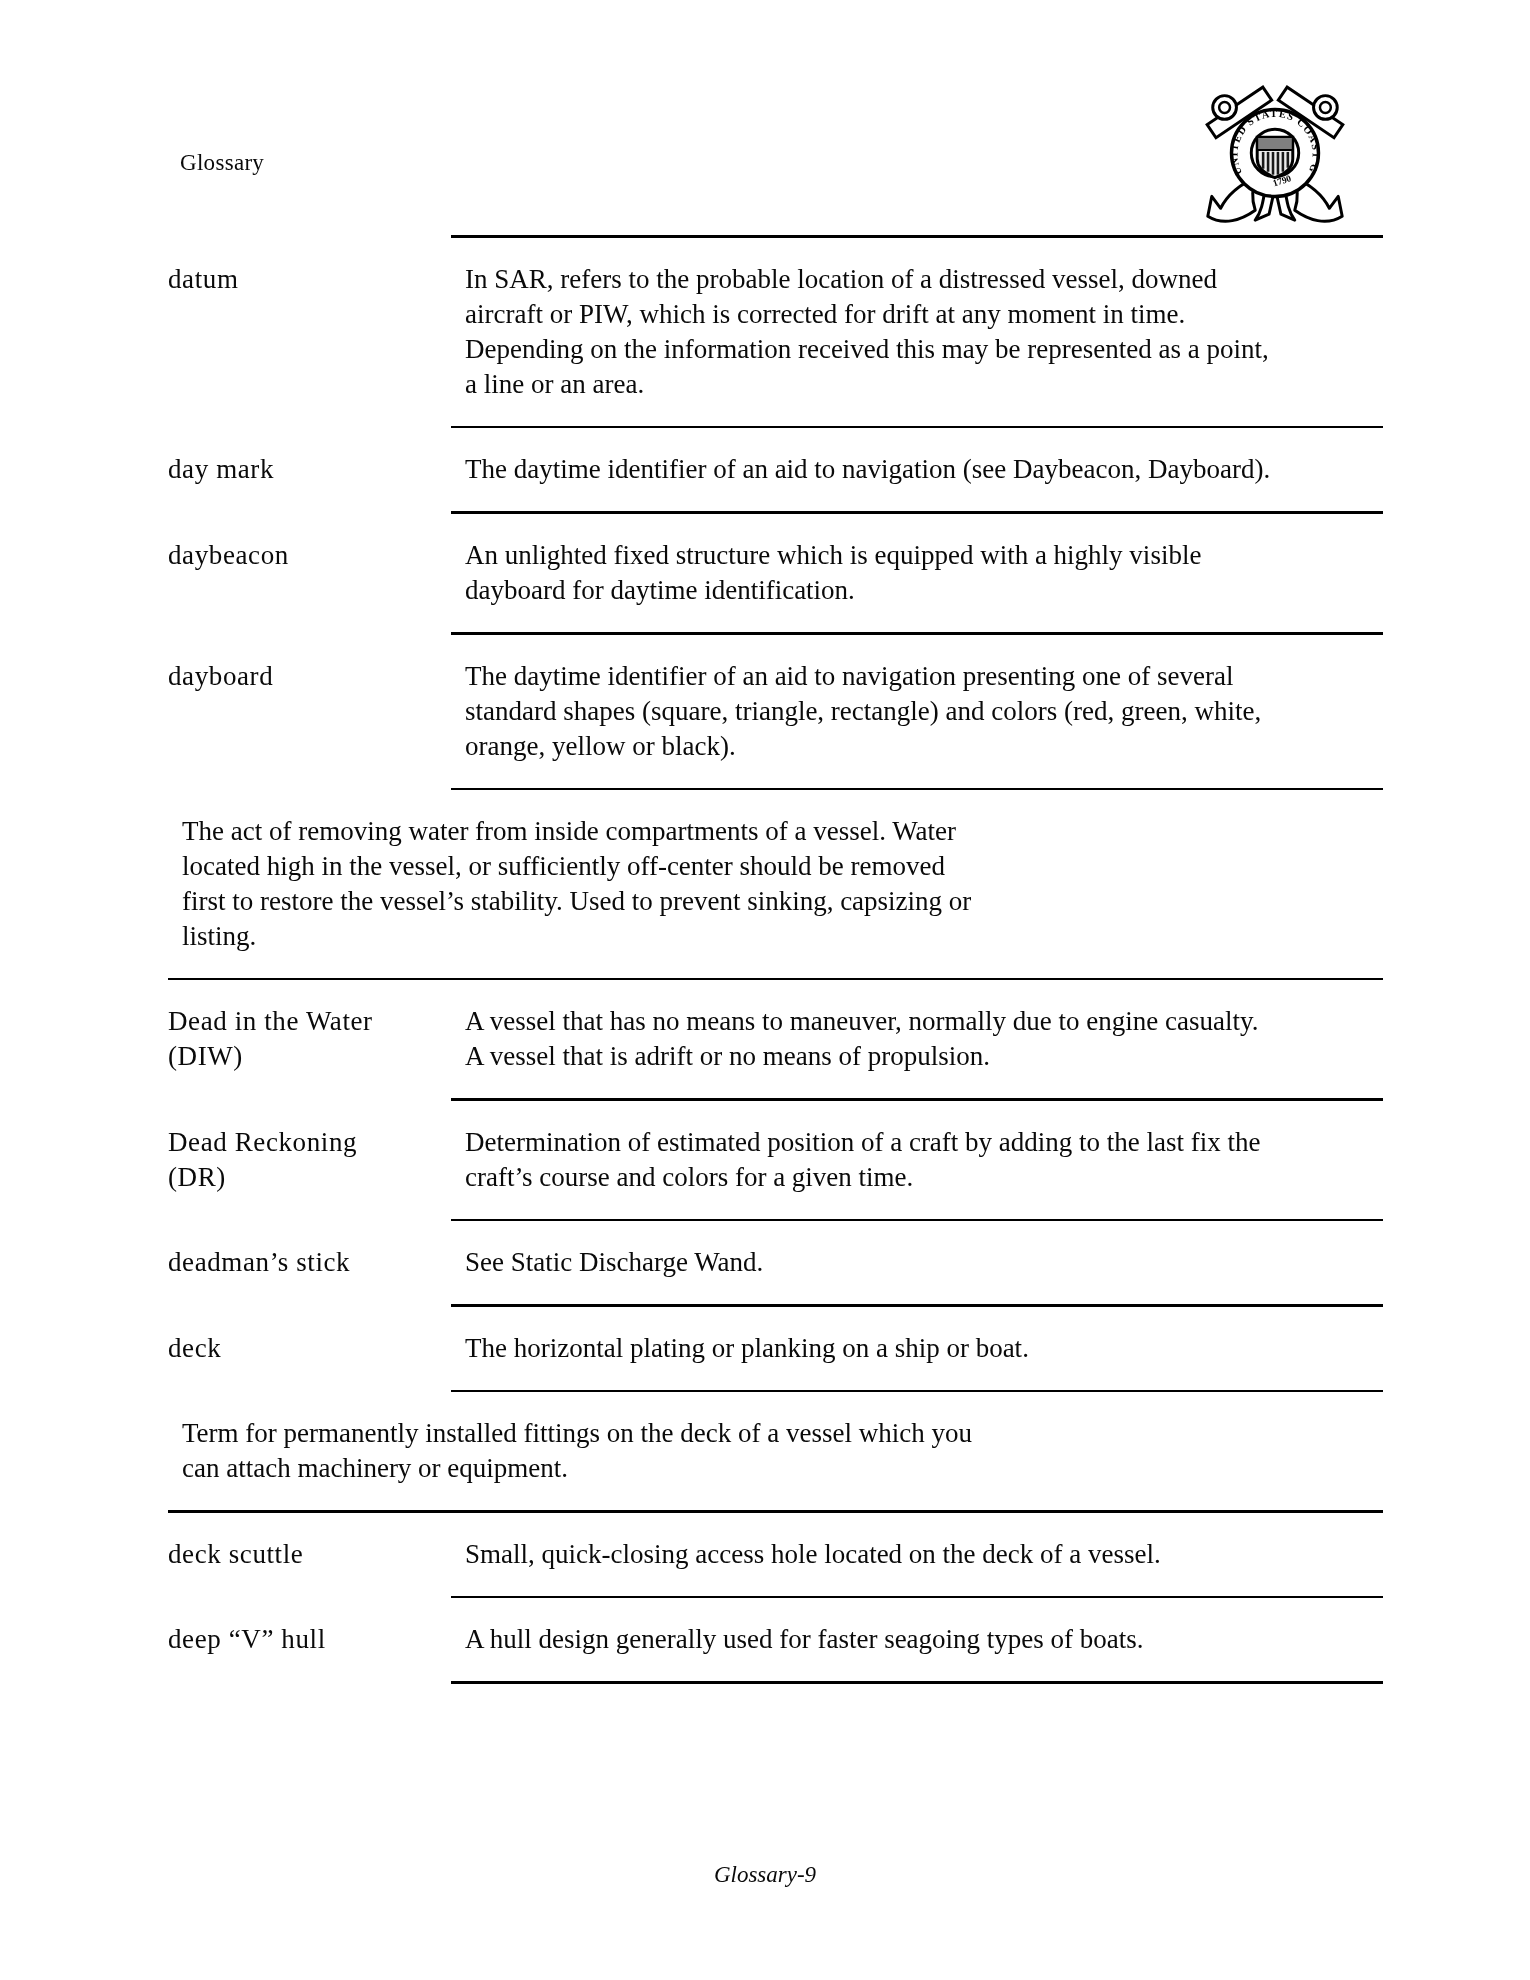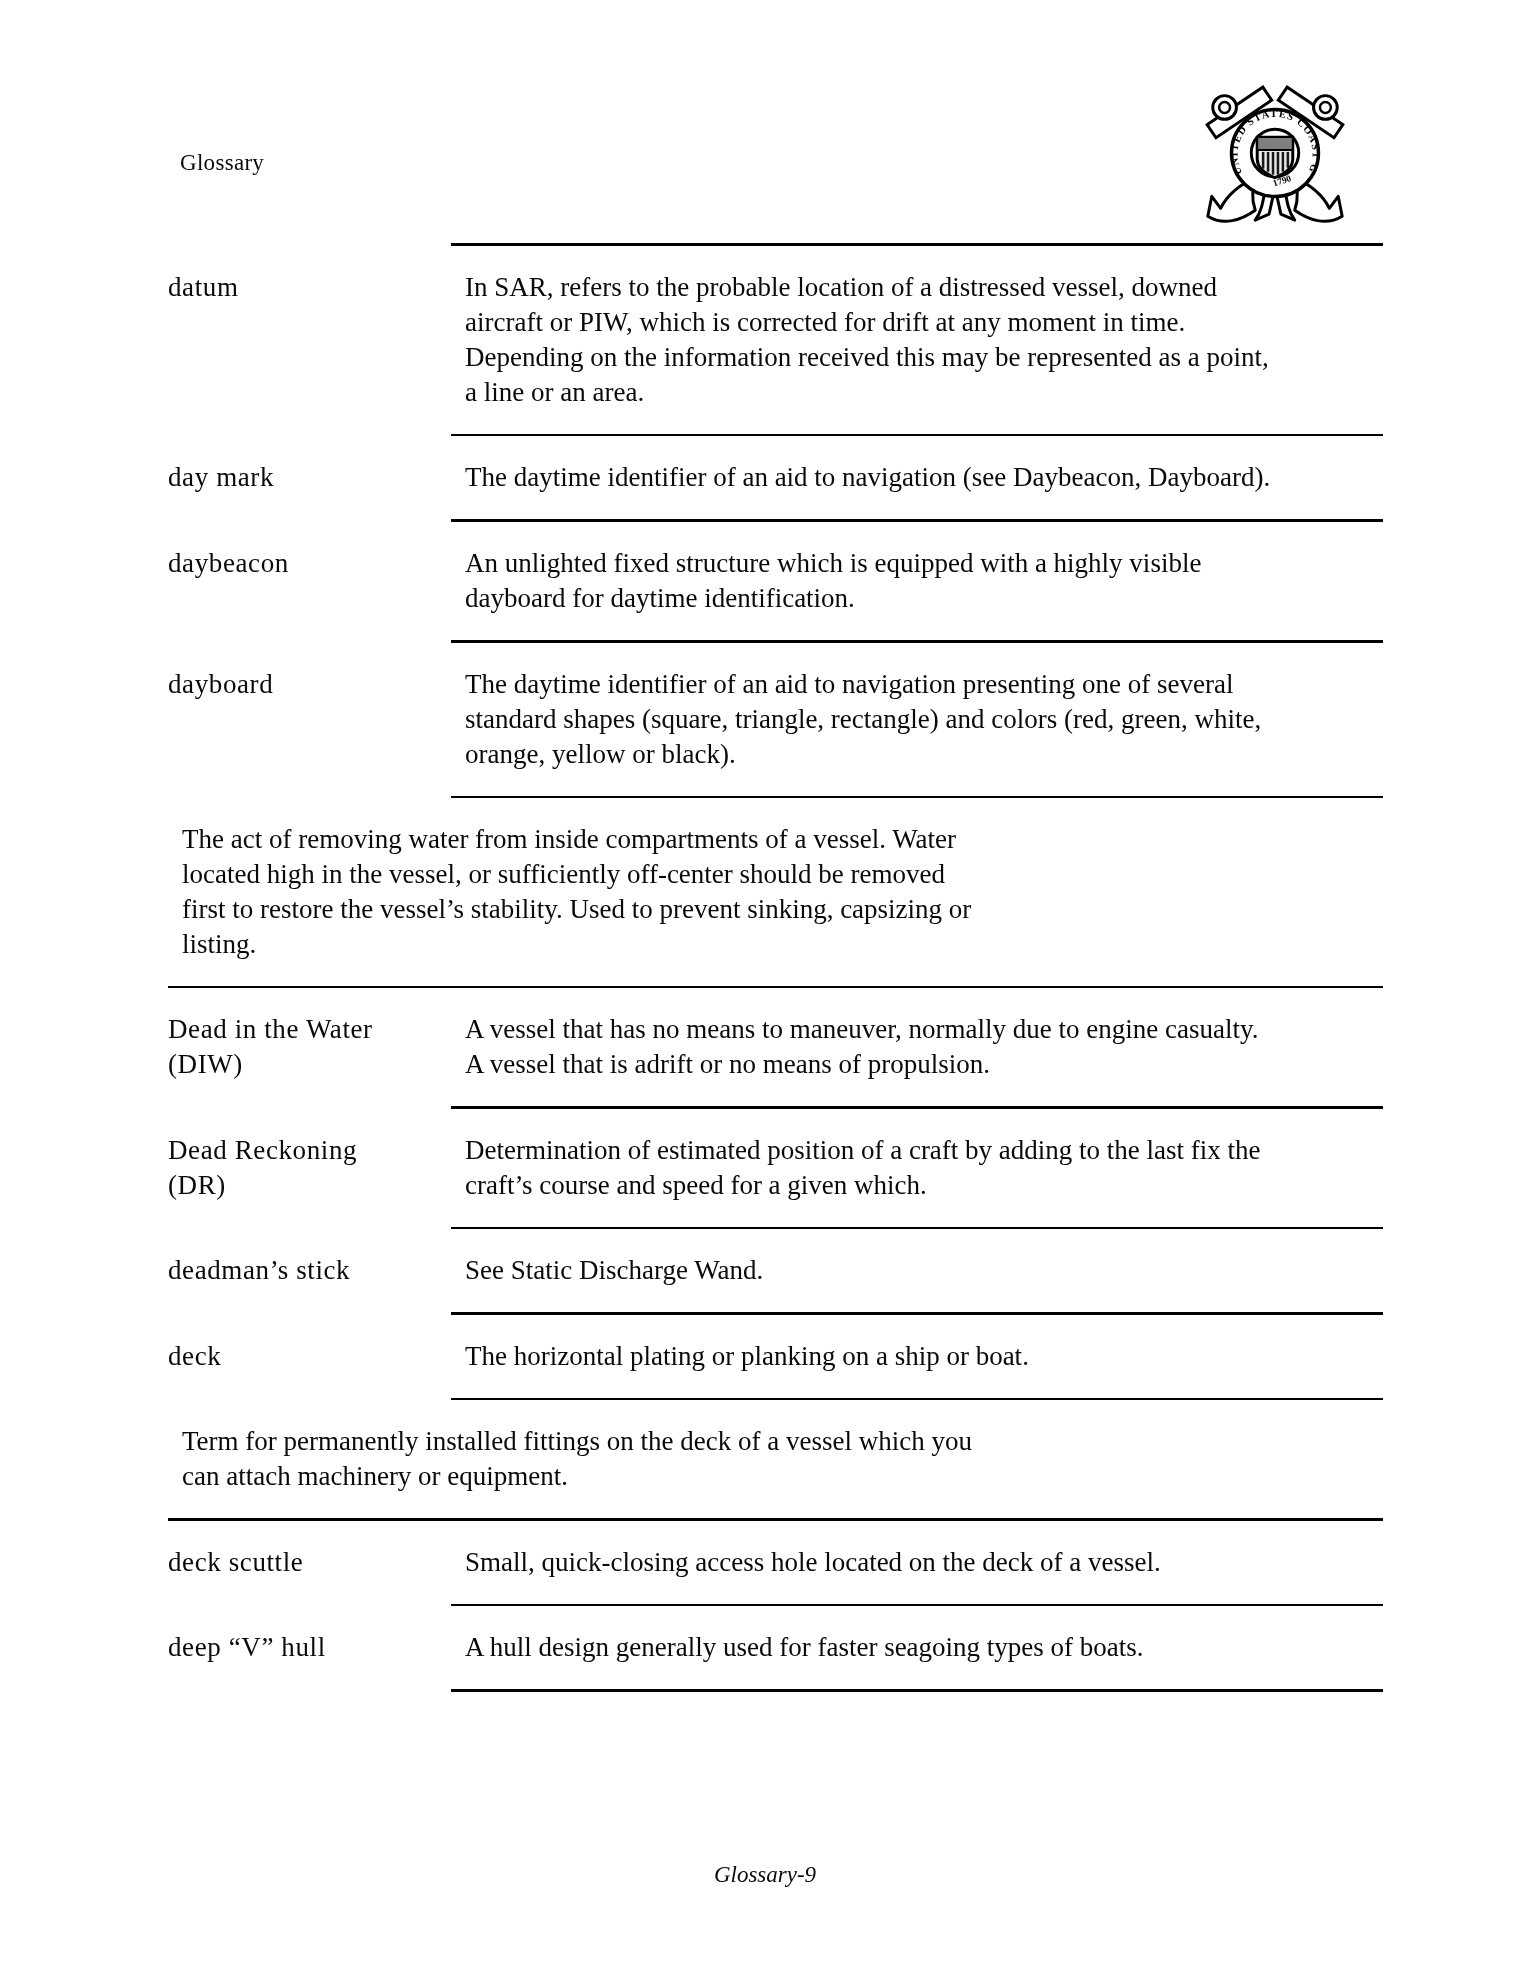--- a/index.html
+++ b/index.html
@@ -4,21 +4,21 @@
 <style>
   html,body{margin:0;padding:0;}
   body{
     width:1530px;height:1980px;position:relative;background:#ffffff;
     font-family:"Liberation Serif", serif;color:#0a0a0a;overflow:hidden;
   }
   .page-header-title{
     position:absolute;left:180px;top:118px;font-size:23px;letter-spacing:0.3px;margin-top:32px;
   }
   .seal{position:absolute;left:1190px;top:64px;}
-  .doc-table{position:absolute;left:168px;top:235px;width:1215px;margin-top:8px;}
+  .doc-table{position:absolute;left:168px;top:235px;width:1215px;}
   .top-rule{margin-left:283px;border-top:3px solid #000;height:0;}
   .row{display:flex;}
   .term{
     box-sizing:border-box;width:283px;padding:24px 16px 24px 0;
     font-size:27px;line-height:35px;letter-spacing:0.6px;white-space:pre-line;
   }
   .def{
     box-sizing:border-box;flex:1;border-bottom:2px solid #000;
     padding:24px 0 24px 14px;font-size:27px;line-height:35px;white-space:pre-line;
   }
@@ -117,21 +117,21 @@
     <div class="row">
       <div class="term">Dead in the Water
 (DIW)</div>
       <div class="def thick">A vessel that has no means to maneuver, normally due to engine casualty.
 A vessel that is adrift or no means of propulsion.</div>
     </div>
     <div class="row">
       <div class="term">Dead Reckoning
 (DR)</div>
       <div class="def">Determination of estimated position of a craft by adding to the last fix the
-craft’s course and speed for a given which.</div>
+craft’s course and colors for a given time.</div>
     </div>
     <div class="row">
       <div class="term">deadman’s stick</div>
       <div class="def thick">See Static Discharge Wand.</div>
     </div>
     <div class="row">
       <div class="term">deck</div>
       <div class="def">The horizontal plating or planking on a ship or boat.</div>
     </div>
     <div class="row">

